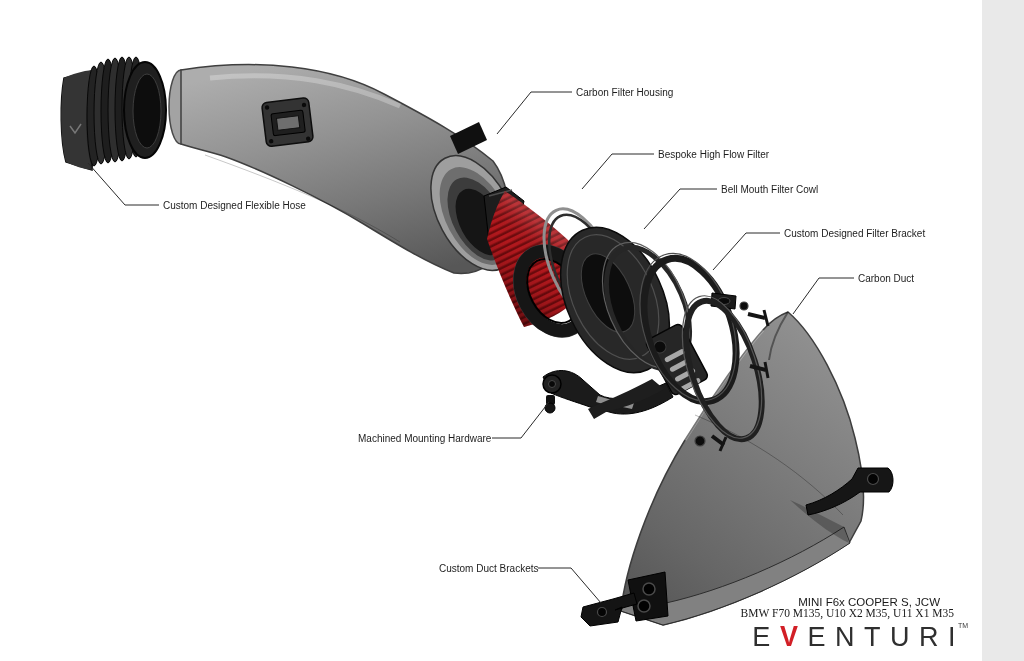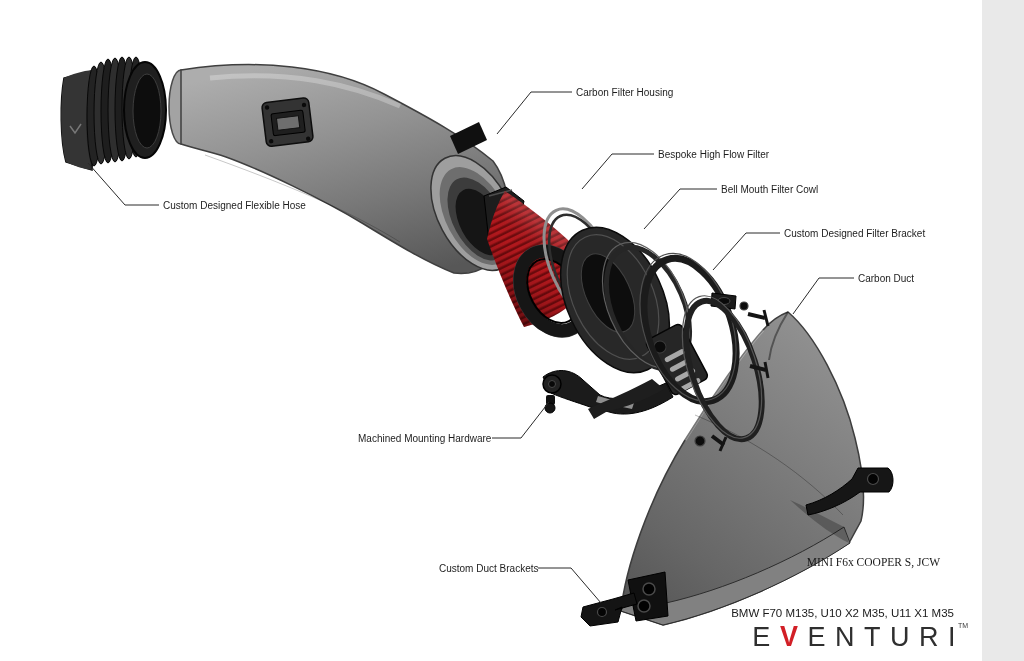--- a/index.html
+++ b/index.html
@@ -6,22 +6,22 @@
     --brand_red:#d21f26; --filter_red:#b2181d; --leader:#2a2a2a;
     --label_text:#1d1d1d; --footer_text:#1a1a1a; --brand_text:#2f2f2f; --background:#ffffff;
   }
   html,body{margin:0;padding:0;}
   body{background:#e9e9e9;font-family:"Liberation Sans",sans-serif;}
   .stage{position:relative;width:982px;height:661px;background:var(--background);overflow:hidden;}
   .stage svg{position:absolute;left:0;top:0;}
   .part-label{font-family:"Liberation Sans",sans-serif;font-size:10px;fill:var(--label_text);}
   .leader{fill:none;stroke:var(--leader);stroke-width:1;}
   .model-line{position:absolute;font-size:11.5px;color:var(--footer_text);white-space:nowrap;}
-  .model-line-1{top:556px;right:42px;font-family:Liberation Serif, serif;}
-  .model-line-2{top:607px;right:28px;}
+  .model-line-1{top:596px;right:42px;}
+  .model-line-2{top:607px;right:28px;font-family:Liberation Serif, serif;}
   .brand{position:absolute;top:622px;right:14px;color:var(--brand_text);
          font-size:27px;font-weight:400;letter-spacing:9.5px;white-space:nowrap;line-height:1;}
   .brand .v{color:var(--brand_red);font-weight:700;display:inline-block;transform:scaleY(1.12) translateY(-1px);}
   .brand sup{font-size:7px;letter-spacing:0;vertical-align:18px;margin-left:-7px;color:#3a3a3a;}
 </style>
 </head>
 <body>
 
 <div class="stage">
 <svg width="1024" height="661" viewBox="0 0 1024 661">

